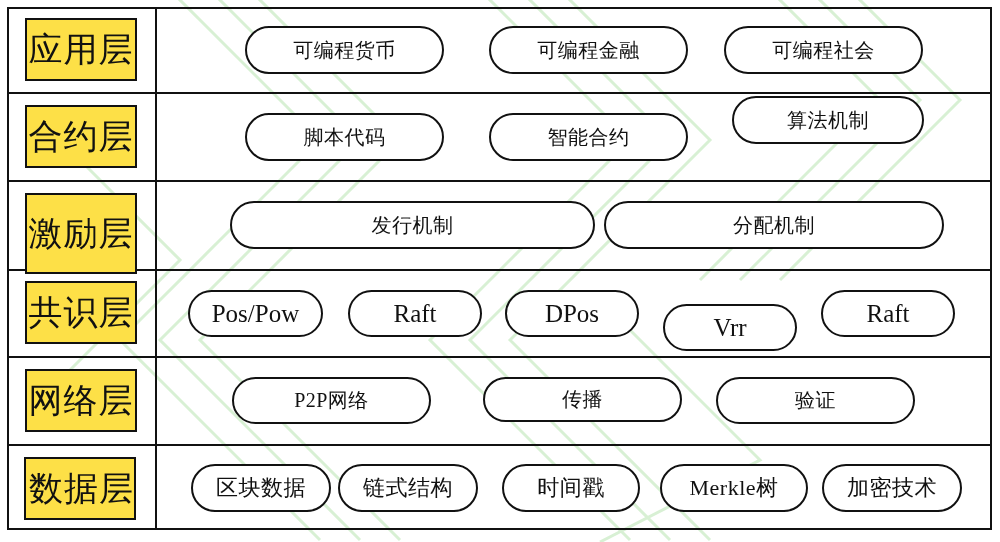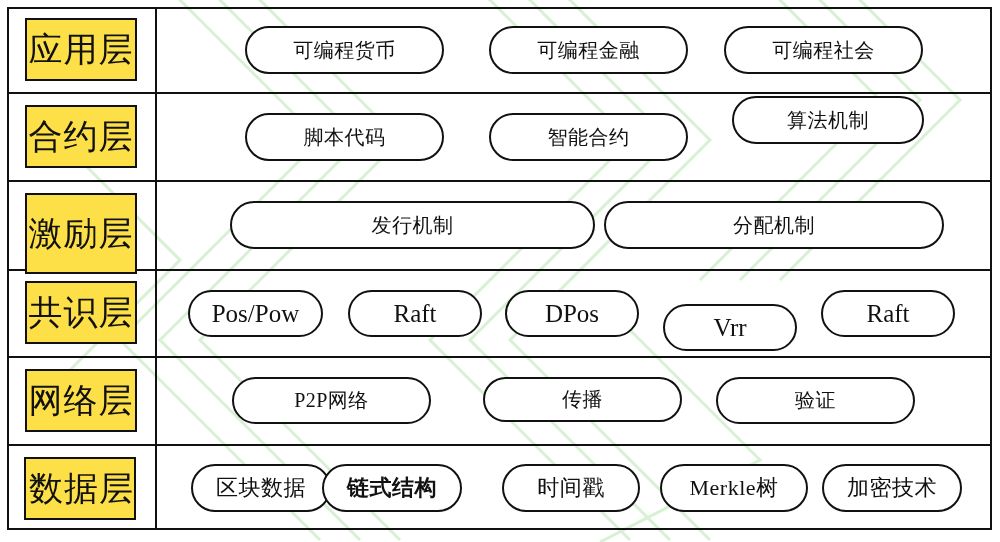--- a/index.html
+++ b/index.html
@@ -151,21 +151,21 @@
   <div class="pill cn" style="left:716px;top:377px;width:199px;height:47px;border-radius:24px;">
     <span>验证</span>
   </div>
 
   <div class="label-box" style="left:24px;top:457px;width:112px;height:63px;justify-content:flex-end;">
     <span>数据层</span>
   </div>
   <div class="pill cn small" style="left:191px;top:464px;width:140px;height:48px;border-radius:24px;">
     <span>区块数据</span>
   </div>
-  <div class="pill cn small" style="left:322px;top:464px;width:140px;height:48px;border-radius:24px;font-weight:bold;">
+  <div class="pill cn small" style="left:338px;top:464px;width:140px;height:48px;border-radius:24px;">
     <span>链式结构</span>
   </div>
   <div class="pill cn small" style="left:502px;top:464px;width:138px;height:48px;border-radius:24px;">
     <span>时间戳</span>
   </div>
   <div class="pill cn small" style="left:660px;top:464px;width:148px;height:48px;border-radius:24px;">
     <span>Merkle树</span>
   </div>
   <div class="pill cn small" style="left:822px;top:464px;width:140px;height:48px;border-radius:24px;align-items:center;">
     <span>加密技术</span>

